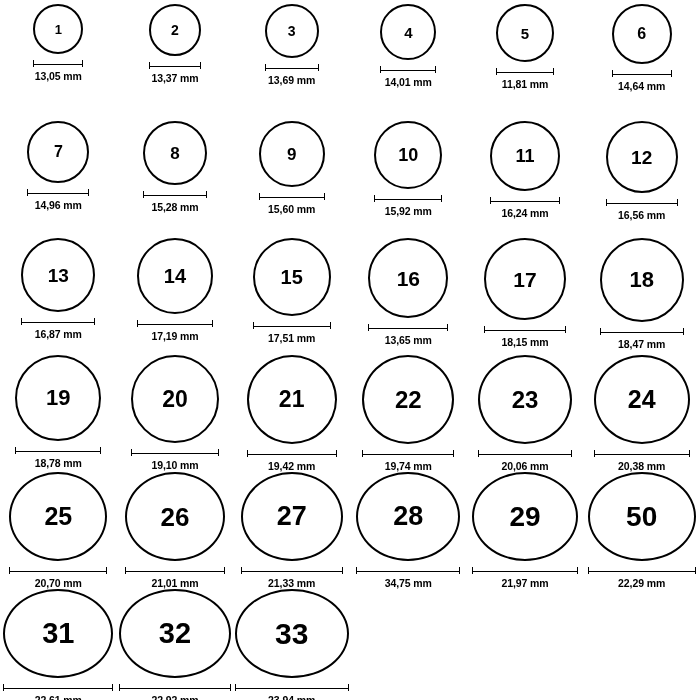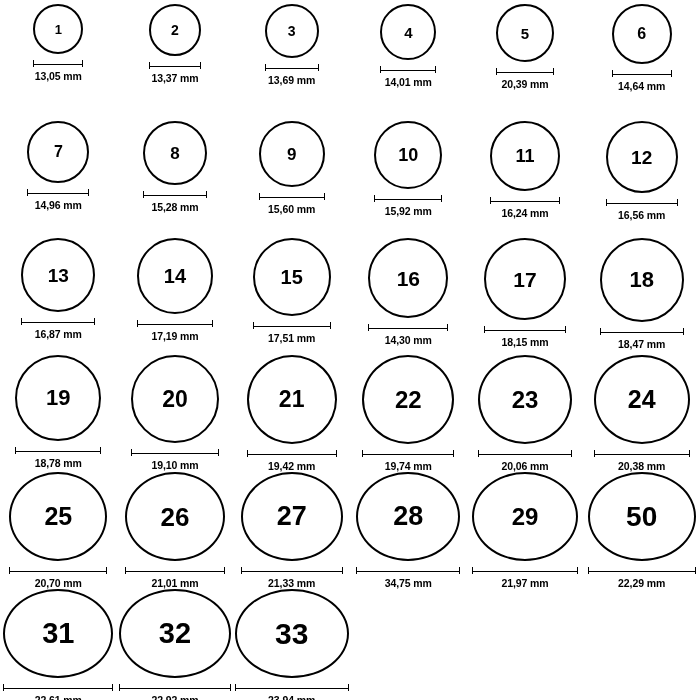--- a/index.html
+++ b/index.html
@@ -120,21 +120,21 @@
           <div class="measure-bar" style="width: 56px;"></div>
           <div class="measure-text">14,01 mm</div>
         </div>
       </div>
       <div class="cell">
         <div class="ring" style="width: 58px; height: 58px;">
           <span class="ring-label" style="font-size: 15px;">5</span>
         </div>
         <div class="measure">
           <div class="measure-bar" style="width: 58px;"></div>
-          <div class="measure-text">20,39 mm</div>
+          <div class="measure-text">11,81 mm</div>
         </div>
       </div>
       <div class="cell">
         <div class="ring" style="width: 60px; height: 60px;">
           <span class="ring-label" style="font-size: 16px;">6</span>
         </div>
         <div class="measure">
           <div class="measure-bar" style="width: 60px;"></div>
           <div class="measure-text">14,64 mm</div>
         </div>
@@ -219,21 +219,21 @@
           <div class="measure-bar" style="width: 78px;"></div>
           <div class="measure-text">17,51 mm</div>
         </div>
       </div>
       <div class="cell">
         <div class="ring" style="width: 80px; height: 80px;">
           <span class="ring-label" style="font-size: 21px;">16</span>
         </div>
         <div class="measure">
           <div class="measure-bar" style="width: 80px;"></div>
-          <div class="measure-text">14,30 mm</div>
+          <div class="measure-text">13,65 mm</div>
         </div>
       </div>
       <div class="cell">
         <div class="ring" style="width: 82px; height: 82px;">
           <span class="ring-label" style="font-size: 21px;">17</span>
         </div>
         <div class="measure">
           <div class="measure-bar" style="width: 82px;"></div>
           <div class="measure-text">18,15 mm</div>
         </div>
@@ -332,21 +332,21 @@
         <div class="ring" style="width: 104px; height: 104px;">
           <span class="ring-label" style="font-size: 27px;">28</span>
         </div>
         <div class="measure">
           <div class="measure-bar" style="width: 104px;"></div>
           <div class="measure-text">34,75 mm</div>
         </div>
       </div>
       <div class="cell">
         <div class="ring" style="width: 106px; height: 106px;">
-          <span class="ring-label" style="font-size: 24px; text-align: center;">29</span>
+          <span class="ring-label" style="font-size: 28px; text-align: center;">29</span>
         </div>
         <div class="measure">
           <div class="measure-bar" style="width: 106px;"></div>
           <div class="measure-text">21,97 mm</div>
         </div>
       </div>
       <div class="cell">
         <div class="ring" style="width: 108px; height: 108px;">
           <span class="ring-label" style="font-size: 28px;">50</span>
         </div>

